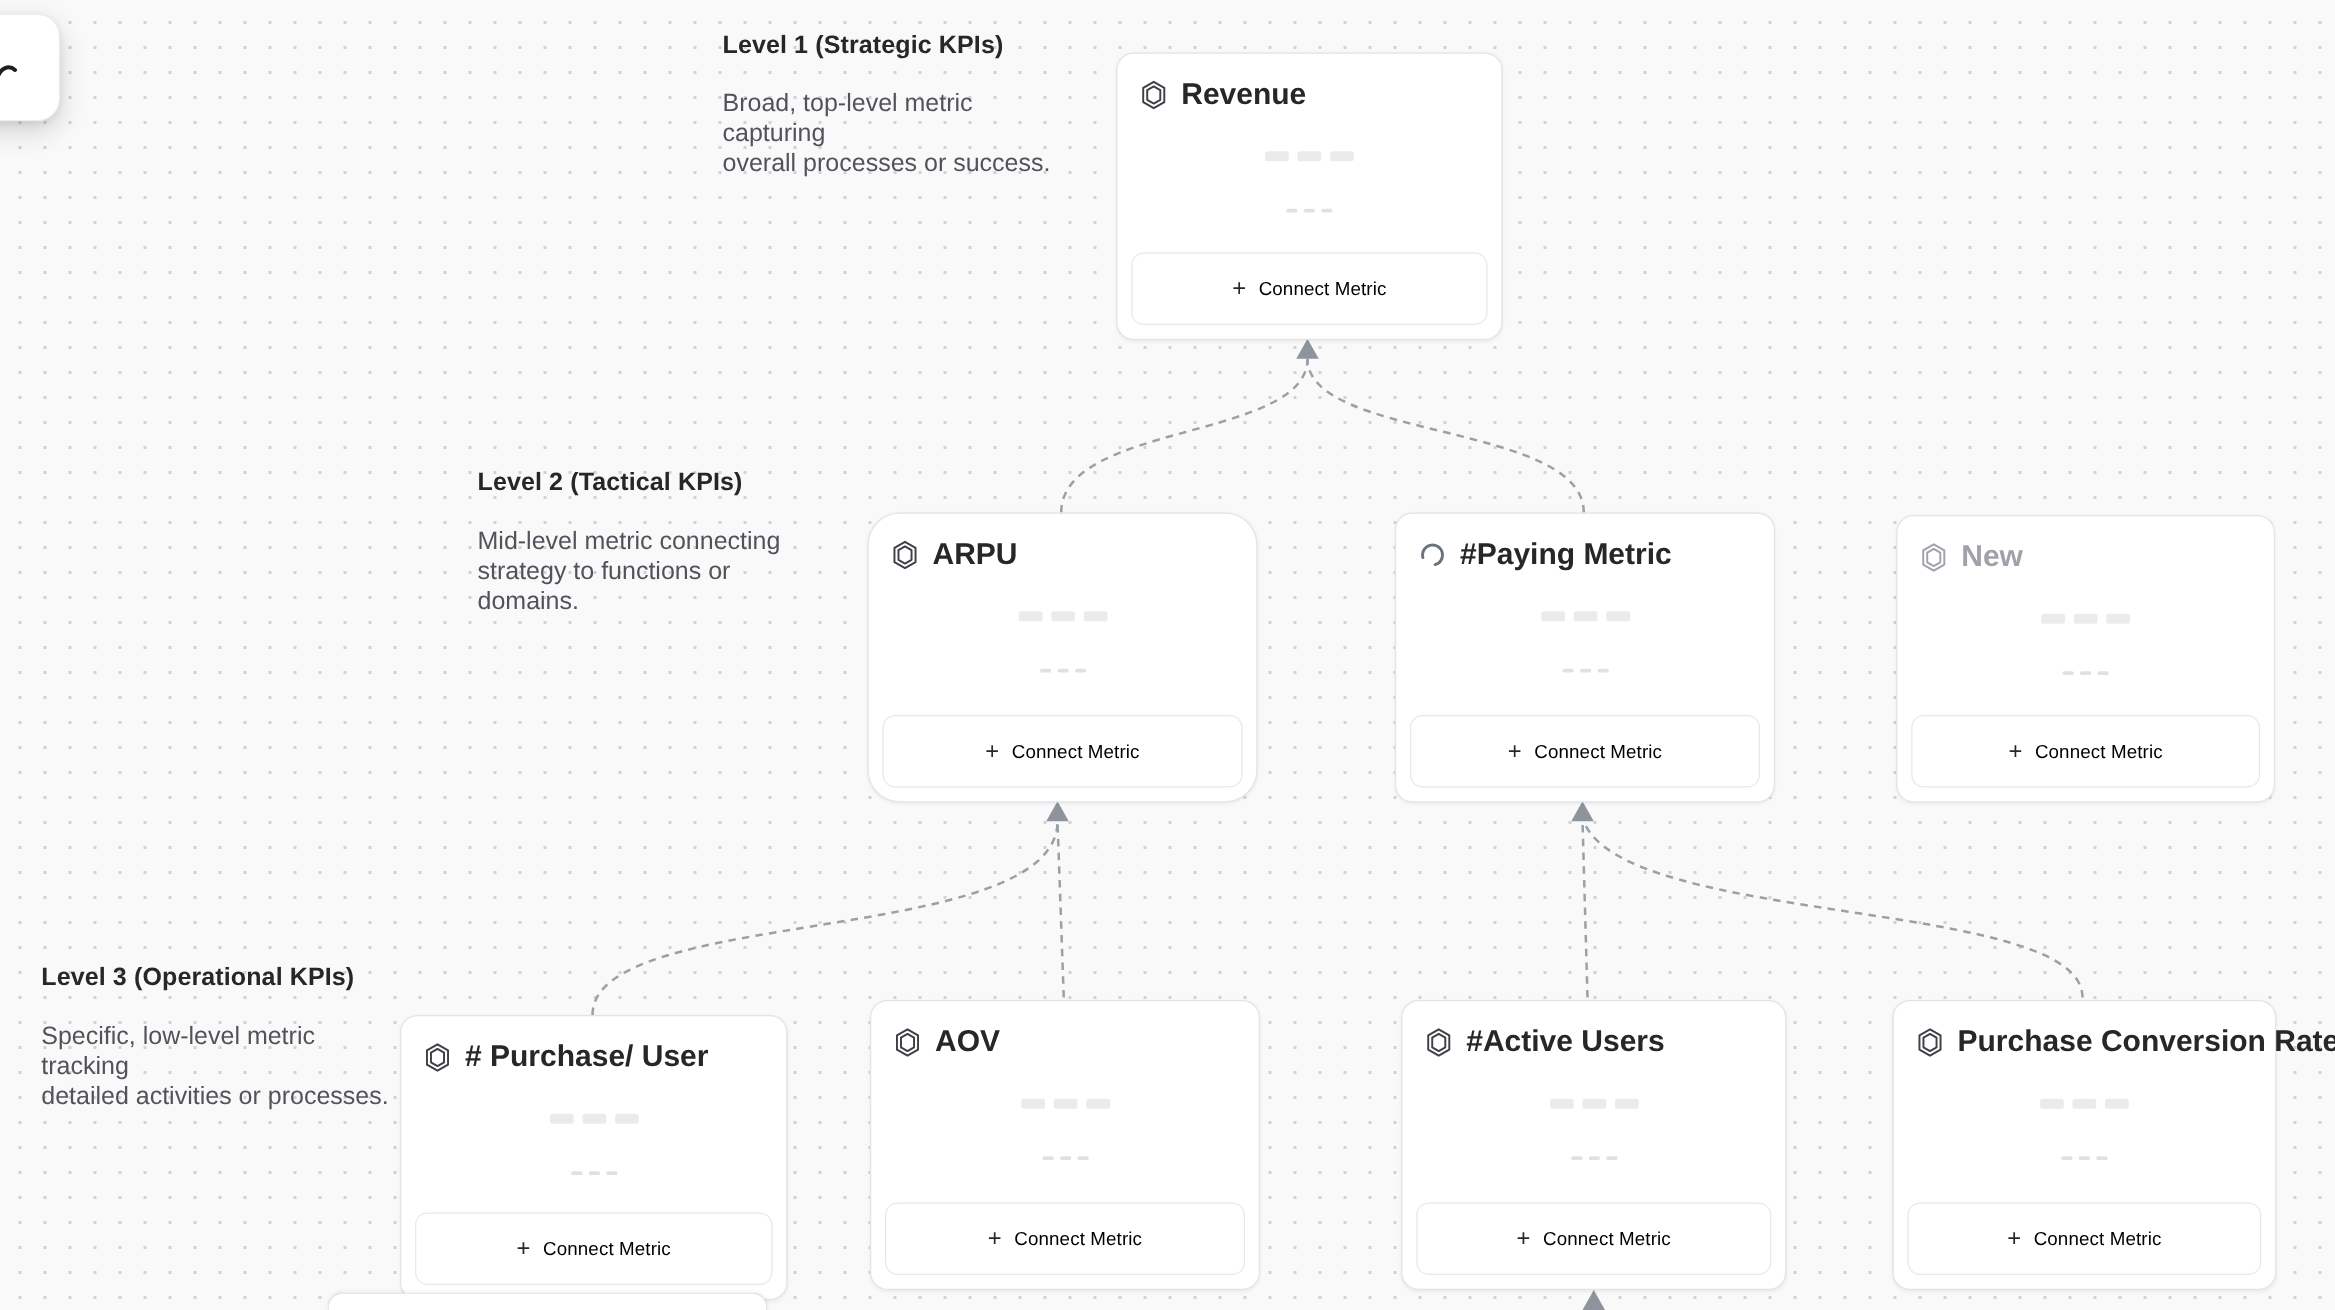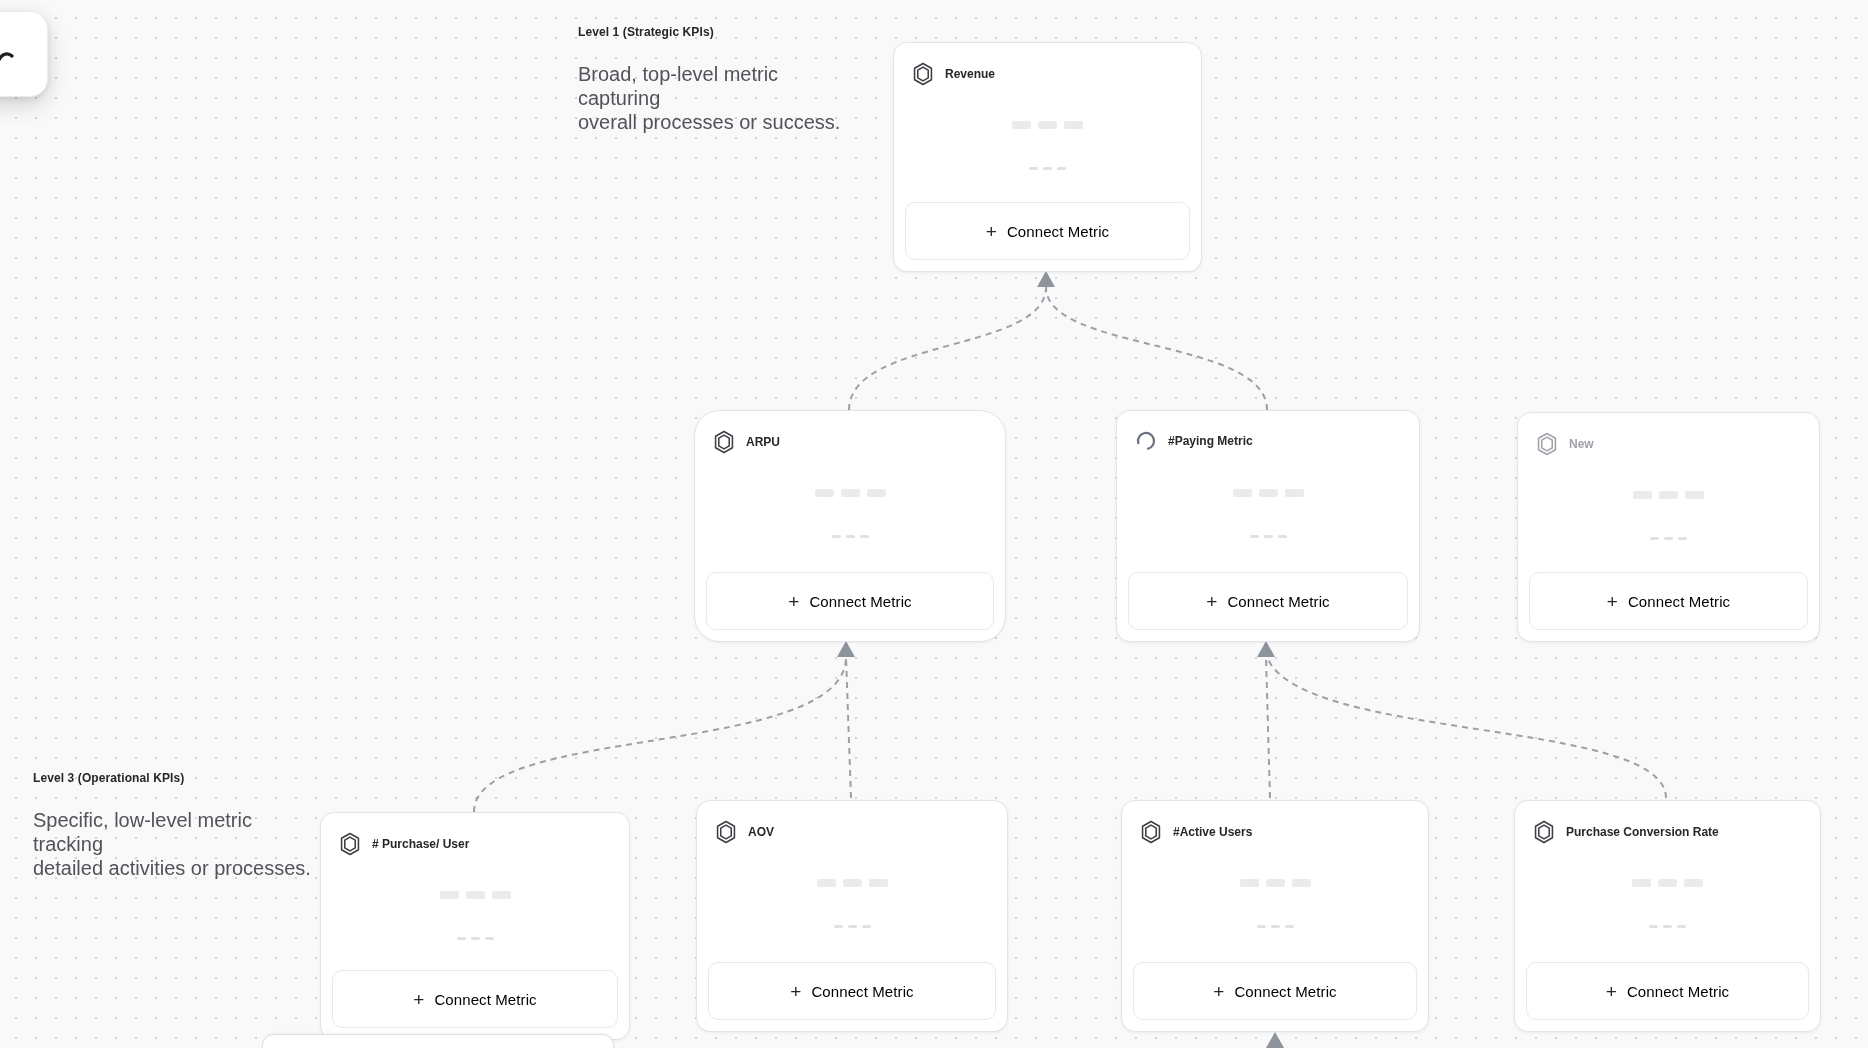--- a/index.html
+++ b/index.html
@@ -14,38 +14,38 @@
   
   .tool-panel{
     position:absolute; left:-66px; top:11px; width:112px; height:84px;
     background:#fff; border:1px solid #ededed; border-radius:18px;
     box-shadow:0 8px 22px rgba(0,0,0,0.16), 0 2px 6px rgba(0,0,0,0.08);
   }
   .tool-panel svg{position:absolute; left:62px; top:35px;}
 
   
   .level-label{position:absolute;}
-  .level-title{font-size:12px; font-weight:700; color:#27272a; letter-spacing:0.1px; margin:0 0 10px 0;}
+  .level-title{font-size:20px; font-weight:700; color:#27272a; letter-spacing:0.1px; margin:0 0 10px 0;}
   .level-desc{font-size:20px; color:#52525b; line-height:24px;margin-top:23px;}
   .lv1{left:578px; top:25px; width:280px;}
   .lv2{left:382px; top:375px; width:280px;}
   .lv3{left:33px; top:771px; width:290px;}
 
   
   .edges{position:absolute; left:0; top:0; pointer-events:none;}
   .edges path{fill:none; stroke:#9aa0a8; stroke-width:2; stroke-dasharray:6 5;}
   .edges polygon{fill:#8e949c; stroke:none;}
 
   
   .card{
     position:absolute; background:#fff; border:1px solid #e4e4e7; border-radius:14px;
     box-shadow:0 1px 3px rgba(0,0,0,0.06);
   }
   .card-header{position:absolute; left:18px; top:19px; display:flex; align-items:center; gap:11px;}
-  .card-title{font-size:12px; font-weight:700; color:#27272a; white-space:nowrap;}
+  .card-title{font-size:24px; font-weight:700; color:#27272a; white-space:nowrap;}
   .card.placeholder .card-title{color:#a1a1aa;}
   .icon-wrap{display:flex; align-items:center;}
   .skel-row{position:absolute; left:0; right:0; top:78px; display:flex; justify-content:center; gap:7px;}
   .skel-block{width:19px; height:8px; border-radius:2px; background:#ebebed;}
   .skel-mini{position:absolute; left:0; right:0; top:124px; display:flex; justify-content:center; gap:5px;}
   .skel-dash{width:9px; height:3px; border-radius:1.5px; background:#e1e1e3;}
   .connect-btn{
     position:absolute; left:11px; right:11px; bottom:11px; height:56px;
     background:#fff; border:1px solid #e8e8ea; border-radius:10px;
     display:flex; align-items:center; justify-content:center; gap:10px; cursor:pointer;
@@ -96,20 +96,27 @@
     </svg>
   </div>
 
   <div class="level-label lv1">
     <div class="level-title">Level 1 (Strategic KPIs)</div>
     <div class="level-desc">
       <div>Broad, top-level metric capturing</div>
       <div>overall processes or success.</div>
     </div>
   </div>
+  <div class="level-label lv2">
+    <div class="level-title">Level 2 (Tactical KPIs)</div>
+    <div class="level-desc">
+      <div>Mid-level metric connecting</div>
+      <div>strategy to functions or domains.</div>
+    </div>
+  </div>
   <div class="level-label lv3">
     <div class="level-title">Level 3 (Operational KPIs)</div>
     <div class="level-desc">
       <div>Specific, low-level metric tracking</div>
       <div>detailed activities or processes.</div>
     </div>
   </div>
 
   <div class="card card-revenue">
     <div class="card-header">

